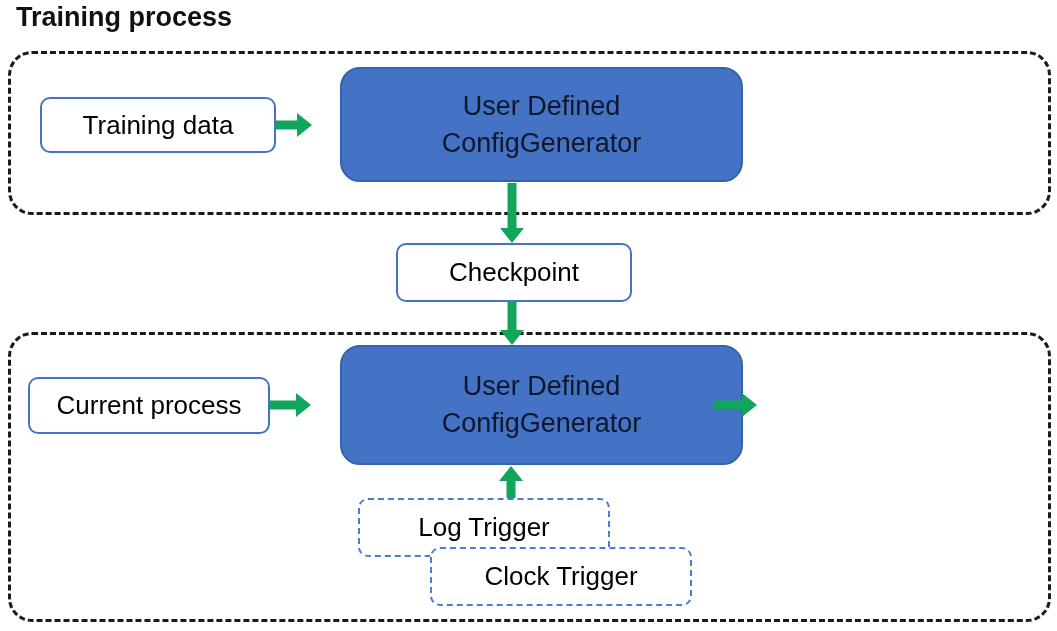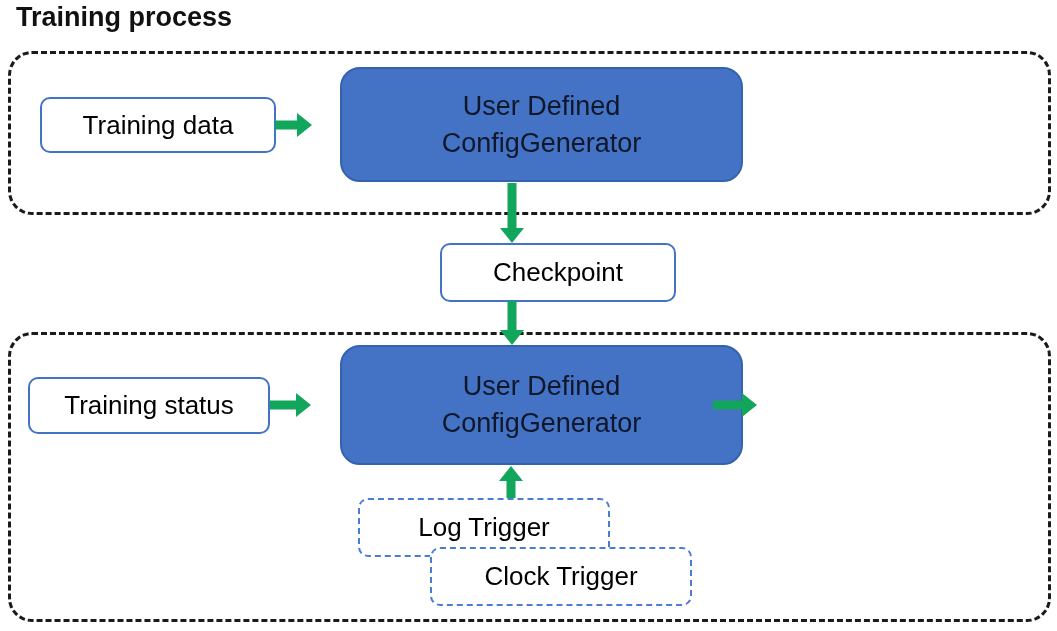--- a/index.html
+++ b/index.html
@@ -99,21 +99,21 @@
     border-right: 12px solid transparent;
   }
 
   
   .training-label   { left: 16px; top: 2px; font-weight: bold; }
   .training-container { left: 8px; top: 51px; width: 1037px; height: 158px; }
   .training-data    { left: 40px; top: 97px; width: 232px; height: 52px; align-items: center; }
   .arrow-td-gen     { left: 275px; top: 113px; width: 37px; height: 24px; }
   .generator-train  { left: 310px; top: 67px; width: 399px; height: 111px; }
   .arrow-gen-ckpt   { left: 500px; top: 183px; width: 24px; height: 60px; }
-  .checkpoint       { left: 396px; top: 243px; width: 232px; height: 55px; margin-left: 44px; }
+  .checkpoint       { left: 396px; top: 243px; width: 232px; height: 55px; }
   .arrow-ckpt-gen   { left: 500px; top: 301px; width: 24px; height: 44px; }
   .inference-label  { left: 16px; top: 284px; }
   .inference-container { left: 8px; top: 332px; width: 1037px; height: 284px; }
   .current-status   { left: 28px; top: 377px; width: 238px; height: 53px; }
   .arrow-cs-gen     { left: 270px; top: 393px; width: 41px; height: 24px; }
   .generator-infer  { left: 310px; top: 345px; width: 399px; height: 116px; }
   .arrow-gen-out    { left: 713px; top: 393px; width: 44px; height: 24px; }
   .output-config    { left: 755px; top: 377px; width: 246px; height: 53px; }
   .arrow-trig-gen   { left: 499px; top: 466px; width: 24px; height: 32px; }
   .log-trigger      { left: 358px; top: 498px; width: 248px; height: 55px; z-index: 3; }
@@ -153,21 +153,21 @@
 
   <div class="arrow arrow-down arrow-ckpt-gen">
     <div class="shaft"></div>
     <div class="head"></div>
   </div>
 
 
   <div class="dashed-container inference-container"></div>
 
   <div class="white-box current-status">
-    <span>Training status</span>
+    <span>Current process</span>
   </div>
 
   <div class="arrow arrow-right arrow-cs-gen">
     <div class="shaft"></div>
     <div class="head"></div>
   </div>
 
   <div class="blue-box generator-infer">
     <div>User Defined</div>
     <div>ConfigGenerator</div>

